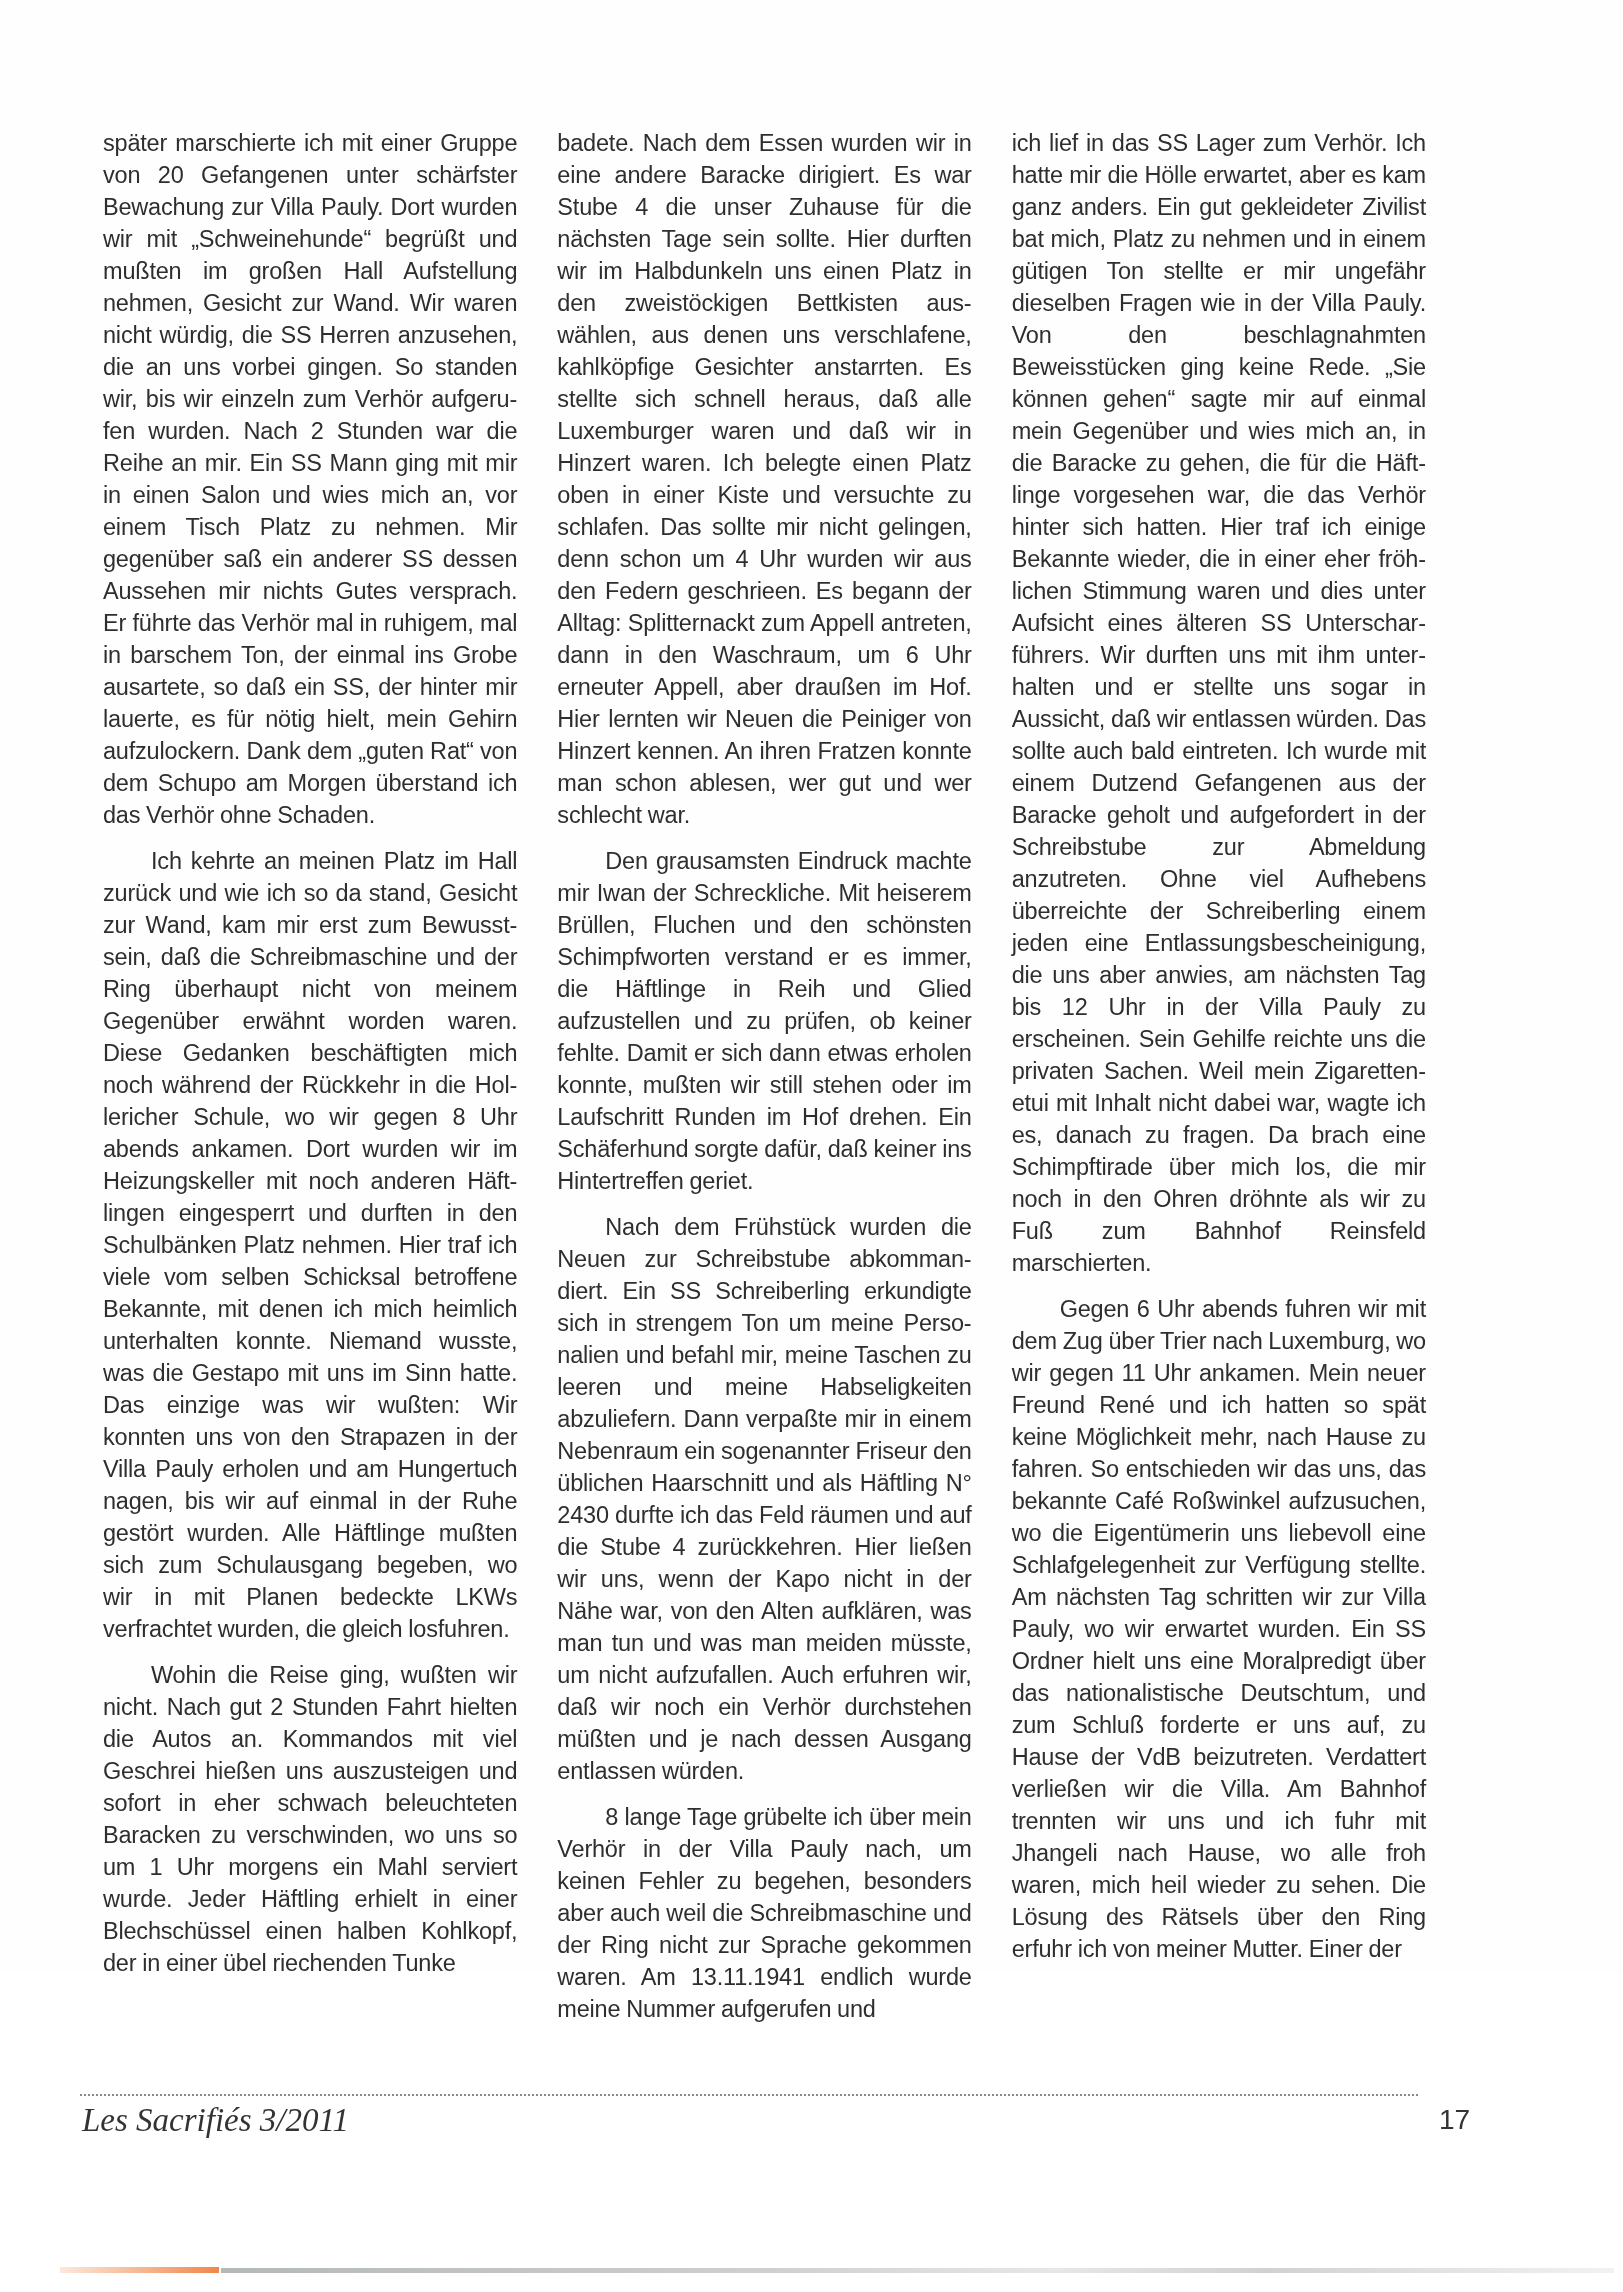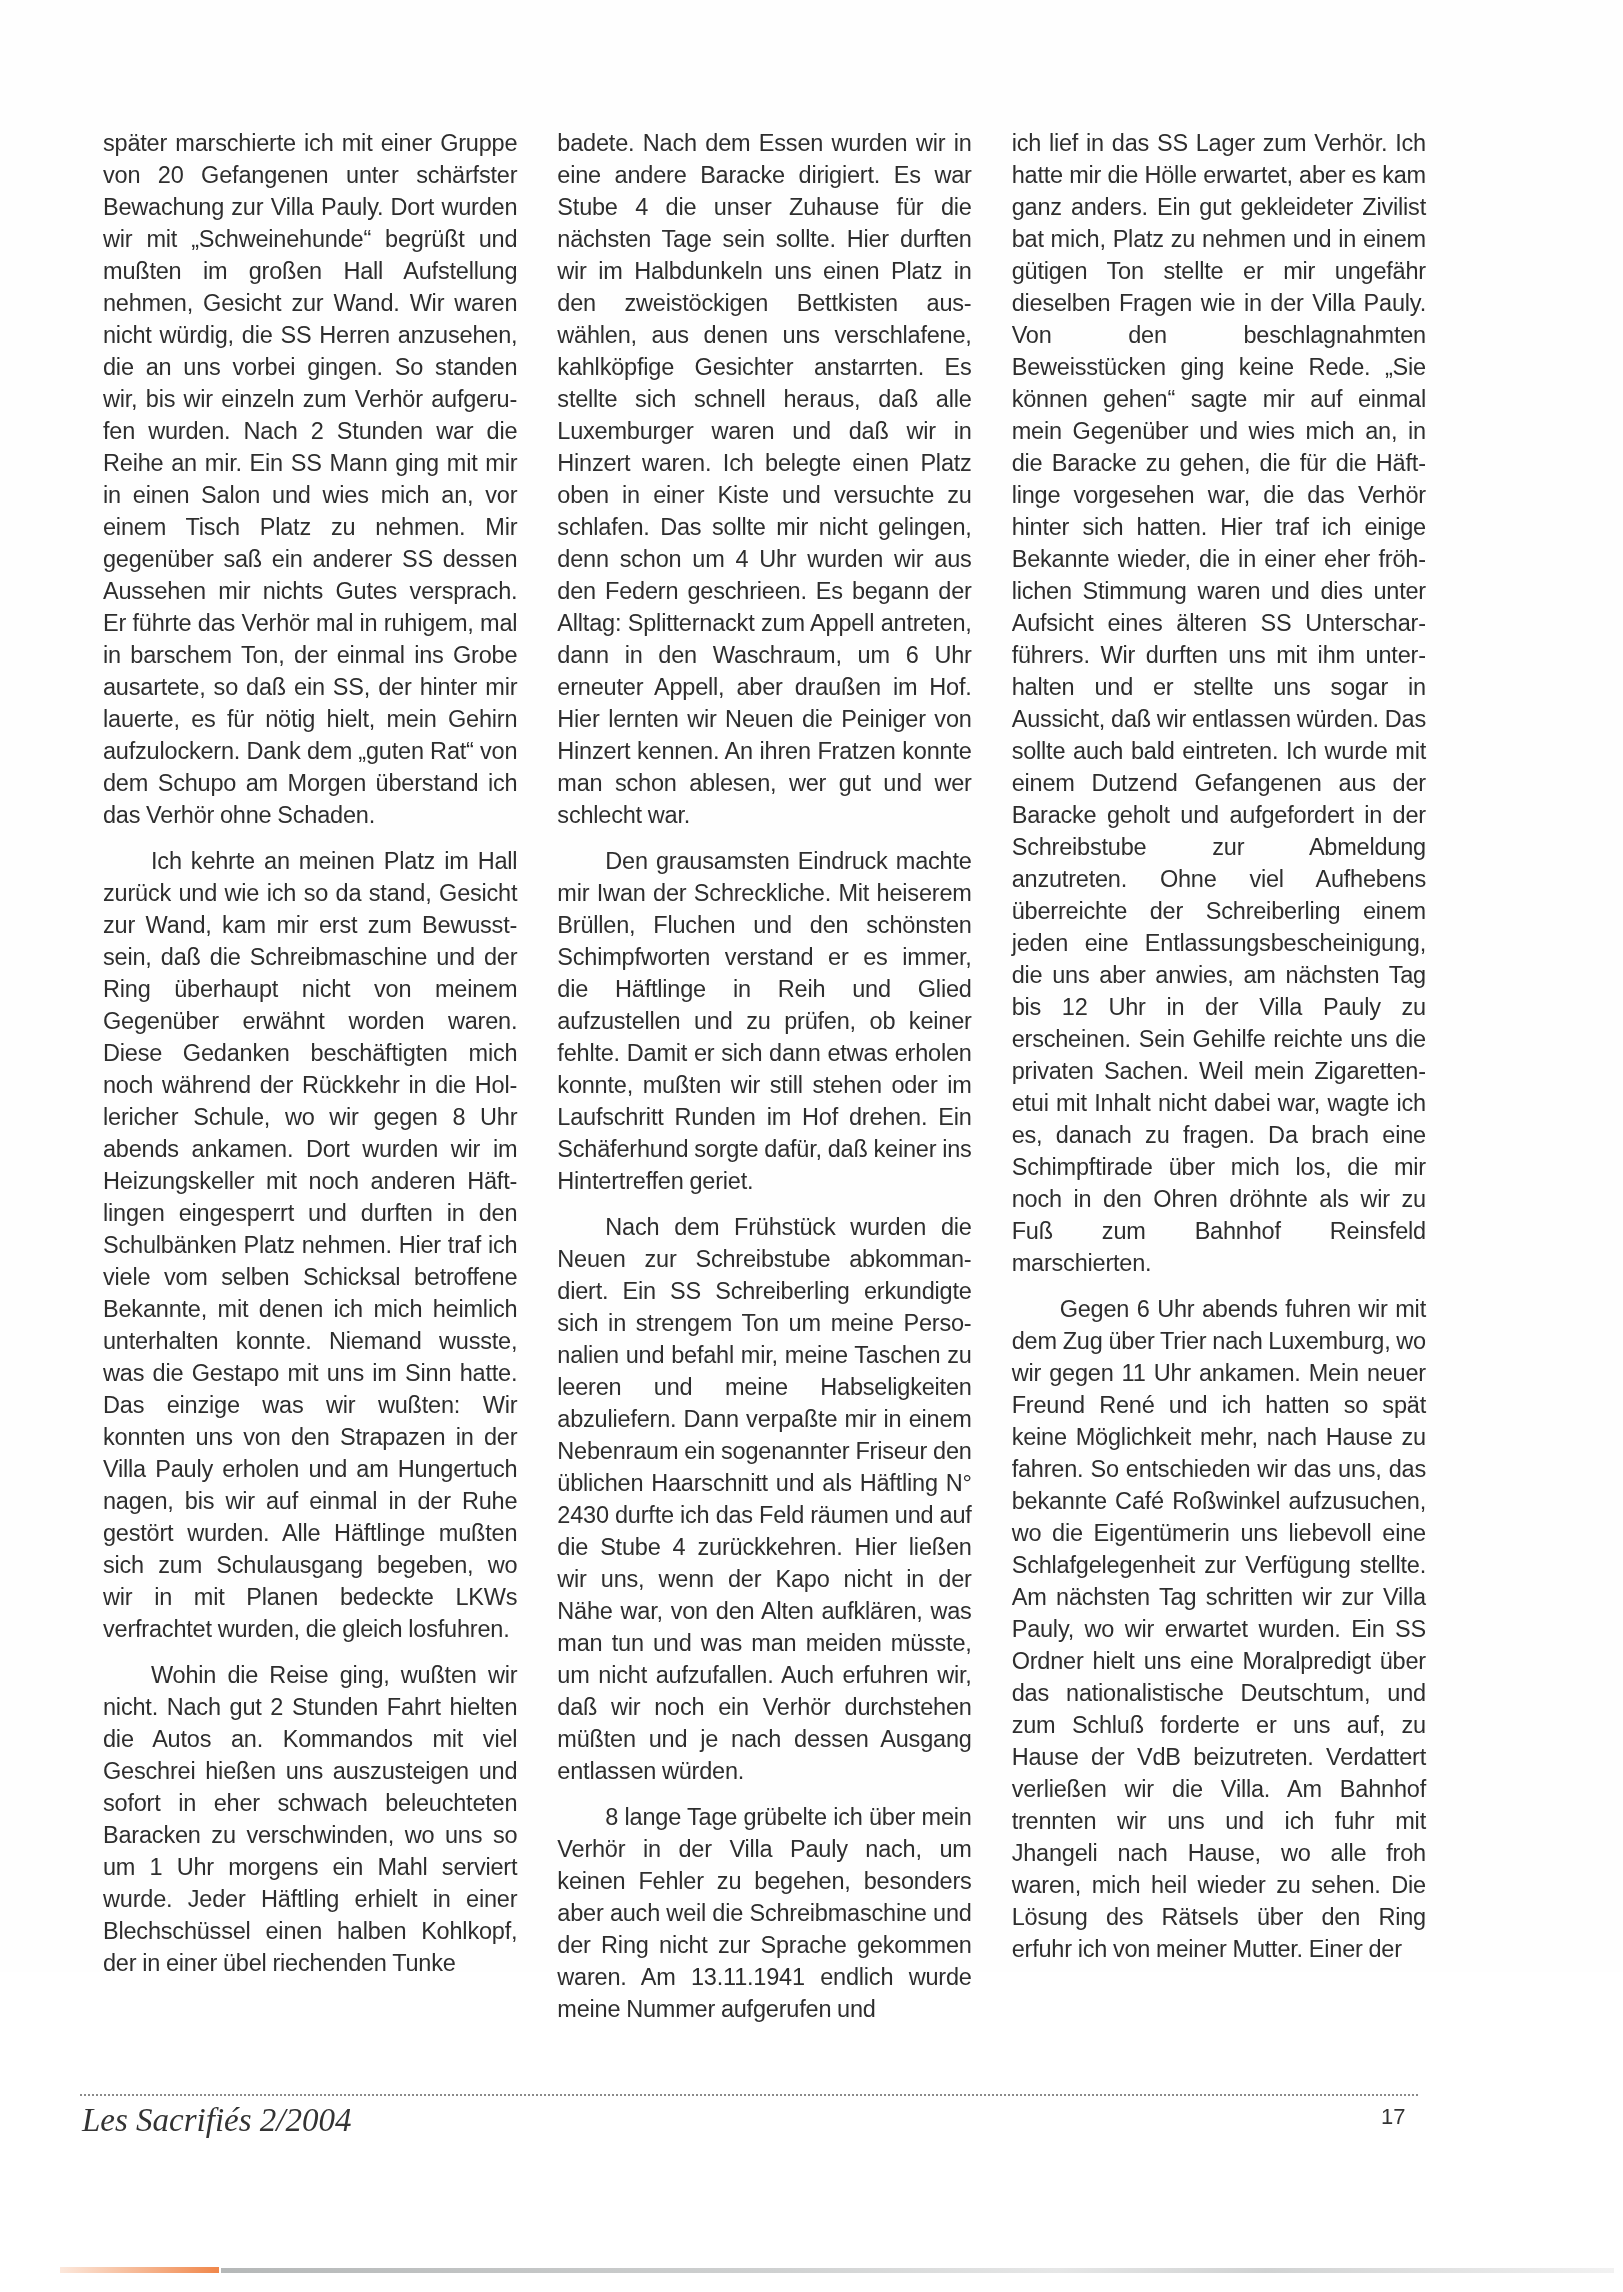--- a/index.html
+++ b/index.html
@@ -27,23 +27,23 @@
   .rule {
     position: absolute; left: 80px; top: 2094px; width: 1338px; height: 0;
     border-top: 2px dotted #8a8a8a;
   }
   .footer-title {
     position: absolute; left: 82px; top: 2102px;
     font-family: "Liberation Serif", serif; font-style: italic;
     font-size: 33px; color: #333;
   }
   .page-number {
-    position: absolute; left: 1381px; top: 2104px;
+    position: absolute; left: 1439px; top: 2104px;
     font-family: "Liberation Sans", sans-serif;
-    font-size: 22px; color: #333;
+    font-size: 28px; color: #333;
   }
   .bar-accent {
     position: absolute; left: 60px; top: 2267px; width: 159px; height: 6px;
     background: linear-gradient(90deg, rgba(240,140,80,0.2), #f0874a);
   }
   .bar-gray {
     position: absolute; left: 221px; top: 2268px; width: 1393px; height: 5px;
     background: linear-gradient(90deg, #b5b8b8, #cfd1d1 40%, #e6e7e7 60%, #d0d2d2 75%, #f2f2f2);
   }
 </style>
@@ -63,18 +63,18 @@
       <p class="indent">Nach dem Frühstück wurden die Neuen zur Schreibstube abkomman­diert. Ein SS Schreiberling erkundigte sich in strengem Ton um meine Perso­nalien und befahl mir, meine Taschen zu leeren und meine Habseligkeiten abzuliefern. Dann verpaßte mir in einem Nebenraum ein sogenannter Friseur den üblichen Haarschnitt und als Häft­ling N° 2430 durfte ich das Feld räu­men und auf die Stube 4 zurückkehren. Hier ließen wir uns, wenn der Kapo nicht in der Nähe war, von den Alten aufklären, was man tun und was man meiden müsste, um nicht aufzufallen. Auch erfuhren wir, daß wir noch ein Verhör durchstehen müßten und je nach dessen Ausgang entlassen würden.</p>
       <p class="indent">8 lange Tage grübelte ich über mein Verhör in der Villa Pauly nach, um keinen Fehler zu begehen, besonders aber auch weil die Schreibmaschine und der Ring nicht zur Sprache gekom­men waren. Am 13.11.1941 endlich wurde meine Nummer aufgerufen und</p>
     </div>
     <div class="col">
       <p class="cont">ich lief in das SS Lager zum Verhör. Ich hatte mir die Hölle erwartet, aber es kam ganz anders. Ein gut gekleideter Zivilist bat mich, Platz zu nehmen und in einem gütigen Ton stellte er mir ungefähr dieselben Fragen wie in der Villa Pauly. Von den beschlagnahmten Beweisstücken ging keine Rede. „Sie können gehen“ sagte mir auf einmal mein Gegenüber und wies mich an, in die Baracke zu gehen, die für die Häft­linge vorgesehen war, die das Verhör hinter sich hatten. Hier traf ich einige Bekannte wieder, die in einer eher fröh­lichen Stimmung waren und dies unter Aufsicht eines älteren SS Unterschar­führers. Wir durften uns mit ihm unter­halten und er stellte uns sogar in Aussicht, daß wir entlassen würden. Das sollte auch bald eintreten. Ich wurde mit einem Dutzend Gefangenen aus der Baracke geholt und aufgefor­dert in der Schreibstube zur Abmel­dung anzutreten. Ohne viel Aufhebens überreichte der Schreiberling einem jeden eine Entlassungsbescheinigung, die uns aber anwies, am nächsten Tag bis 12 Uhr in der Villa Pauly zu erscheinen. Sein Gehilfe reichte uns die privaten Sachen. Weil mein Zigaretten­etui mit Inhalt nicht dabei war, wagte ich es, danach zu fragen. Da brach eine Schimpftirade über mich los, die mir noch in den Ohren dröhnte als wir zu Fuß zum Bahnhof Reinsfeld marschierten.</p>
       <p class="indent">Gegen 6 Uhr abends fuhren wir mit dem Zug über Trier nach Luxem­burg, wo wir gegen 11 Uhr ankamen. Mein neuer Freund René und ich hat­ten so spät keine Möglichkeit mehr, nach Hause zu fahren. So entschieden wir das uns, das bekannte Café Roßwinkel aufzusuchen, wo die Eigen­tümerin uns liebevoll eine Schlaf­gelegenheit zur Verfügung stellte. Am nächsten Tag schritten wir zur Villa Pauly, wo wir erwartet wurden. Ein SS Ordner hielt uns eine Moralpredigt über das nationalistische Deutschtum, und zum Schluß forderte er uns auf, zu Hause der VdB beizutreten. Verdattert verließen wir die Villa. Am Bahnhof trennten wir uns und ich fuhr mit Jhangeli nach Hause, wo alle froh waren, mich heil wieder zu sehen. Die Lösung des Rätsels über den Ring erfuhr ich von meiner Mutter. Einer der</p>
     </div>
   </div>
 
   <div class="rule"></div>
-  <div class="footer-title">Les Sacrifiés 2/2004</div>
+  <div class="footer-title">Les Sacrifiés 3/2011</div>
   <div class="page-number">17</div>
   <div class="bar-accent"></div>
   <div class="bar-gray"></div>
 </div>
 
 
 </body></html>

